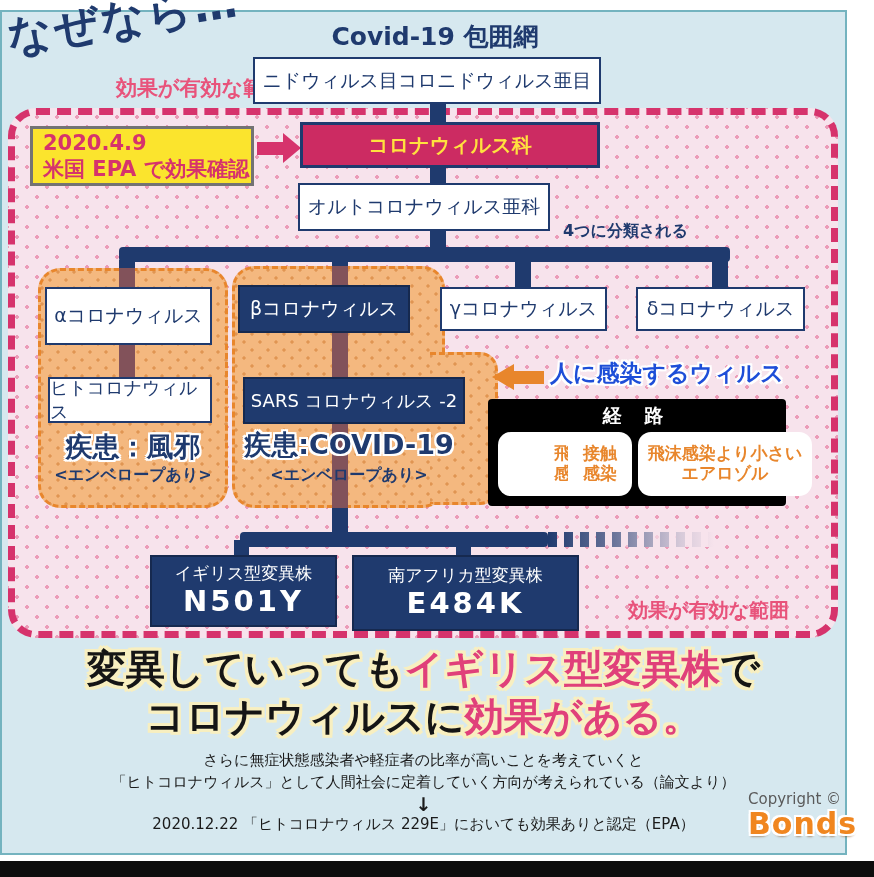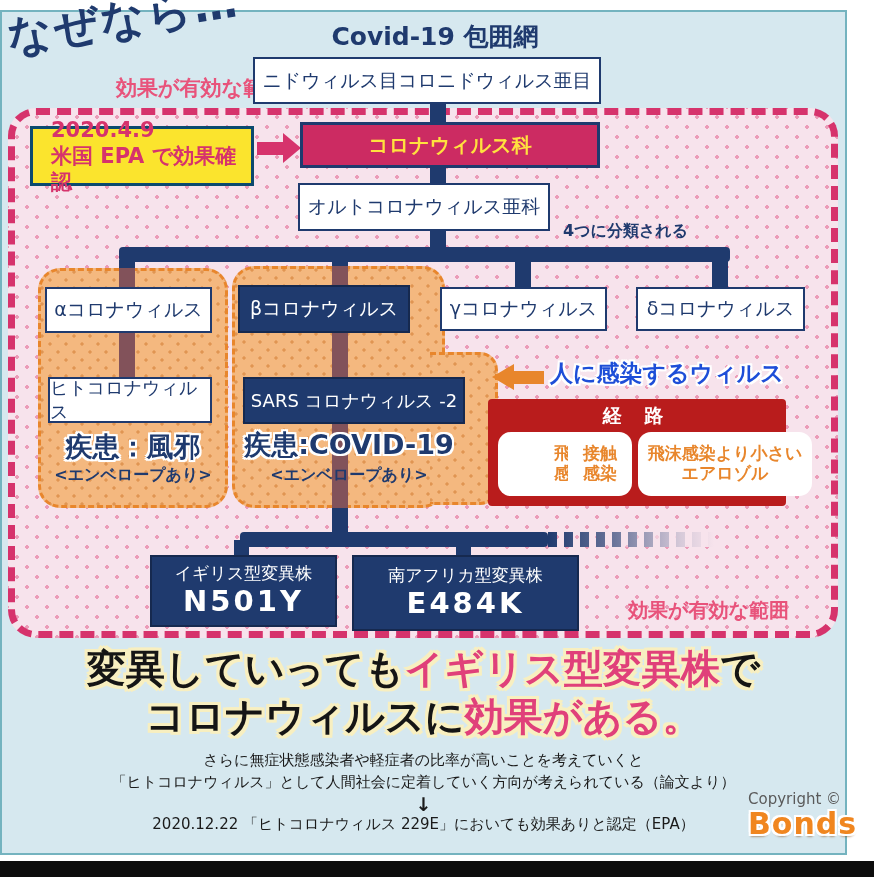--- a/index.html
+++ b/index.html
@@ -21,55 +21,55 @@
   .box-family{left:300px;top:122px;width:300px;height:46px;background:#cc2b62;border:3px solid #1f3a6e;
               color:#ffe23e;font-size:20px;font-weight:bold;display:flex;align-items:center;justify-content:center;z-index:4;}
   .box-subfamily{left:298px;top:183px;width:252px;height:48px;font-size:19px;z-index:3;}
   .split-note{left:563px;top:221px;font-size:16px;font-weight:bold;color:#1f3a6e;z-index:3;}
 
   .dashed-area{left:8px;top:108px;width:830px;height:530px;border:7px dashed #d6336c;border-radius:28px;
       background-color:#f7e3ec;
       background-image:radial-gradient(#eb9cb8 1.6px,transparent 1.8px),radial-gradient(#eb9cb8 1.6px,transparent 1.8px);
       background-size:20px 20px;background-position:2px 2px,12px 12px;z-index:1;}
 
-  .yellowbox{left:30px;top:126px;width:224px;height:60px;background:#fbe42d;border:3px solid #0c4a6e;
+  .yellowbox{left:30px;top:126px;width:224px;height:60px;background:#fbe42d;border:3px solid #737373;
       color:#d6336c;font-weight:bold;font-size:21px;line-height:1.25;display:flex;flex-direction:column;
-      justify-content:center;padding-left:18px;z-index:4;}
+      justify-content:center;padding-left:10px;z-index:4;}
   .arrow-r-bar{left:257px;top:142px;width:28px;height:13px;background:#d6336c;z-index:4;}
   .arrow-r-tri{left:283px;top:133px;width:0;height:0;border-top:15px solid transparent;border-bottom:15px solid transparent;border-left:18px solid #d6336c;z-index:4;}
 
   .conn{background:#1f3a6e;z-index:2;}
   .conn-brown{background:#82525a;z-index:3;}
 
   .orange-group{border:3px dashed #e8862c;border-radius:22px;
       background-color:#f4b87f;
       background-image:radial-gradient(#e09552 1.5px,transparent 1.7px),radial-gradient(#e09552 1.5px,transparent 1.7px);
       background-size:16px 16px;background-position:1px 1px,9px 9px;z-index:2;}
   .g-left{left:38px;top:268px;width:190px;height:240px;}
   .g-right{left:232px;top:266px;width:213px;height:242px;}
   .g-bump{left:430px;top:352px;width:68px;height:153px;border-left:none;border-radius:0 18px 18px 0;}
 
-  .box-alpha{left:45px;top:287px;width:167px;height:46px;font-size:19px;z-index:4;}
+  .box-alpha{left:45px;top:287px;width:167px;height:58px;font-size:19px;z-index:4;}
   .box-beta{left:238px;top:285px;width:172px;height:48px;font-size:19px;z-index:4;}
   .box-gamma{left:440px;top:287px;width:167px;height:44px;font-size:19px;z-index:4;}
   .box-delta{left:636px;top:287px;width:169px;height:44px;font-size:19px;z-index:4;}
   .box-human{left:48px;top:377px;width:164px;height:46px;font-size:18px;z-index:4;}
   .box-sars{left:243px;top:377px;width:222px;height:47px;font-size:18px;z-index:4;}
 
   .outline-w{text-shadow:-2px -2px 0 #fff,2px -2px 0 #fff,-2px 2px 0 #fff,2px 2px 0 #fff,-2px 0 0 #fff,2px 0 0 #fff,0 -2px 0 #fff,0 2px 0 #fff;}
   .disease-l{left:34px;top:429px;width:198px;text-align:center;font-size:27px;font-weight:bold;color:#1f3a6e;z-index:4;}
   .env-l{left:26px;top:465px;width:214px;text-align:center;font-size:16px;font-weight:bold;color:#1f3a6e;z-index:4;}
   .disease-r{left:226px;top:427px;width:246px;text-align:center;font-size:27px;font-weight:bold;color:#1f3a6e;z-index:4;}
   .env-r{left:242px;top:465px;width:214px;text-align:center;font-size:16px;font-weight:bold;color:#1f3a6e;z-index:4;}
 
   .arrow-l-tri{left:492px;top:364px;width:0;height:0;border-top:13px solid transparent;border-bottom:13px solid transparent;border-right:22px solid #e8862c;z-index:4;}
   .arrow-l-bar{left:512px;top:371px;width:32px;height:13px;background:#e8862c;z-index:4;}
   .infect-label{left:550px;top:358px;font-size:23px;font-weight:bold;color:#1d4ed8;z-index:4;}
 
-  .routes{left:488px;top:399px;width:298px;height:107px;background:#b91c1c;border-radius:4px;z-index:4;}
+  .routes{left:488px;top:399px;width:298px;height:107px;background:#000000;border-radius:4px;z-index:4;}
   .routes-header{position:absolute;left:0;top:4px;width:100%;text-align:center;color:#fff;font-size:19px;font-weight:bold;letter-spacing:8px;}
   .route-box{position:absolute;top:33px;height:64px;background:#fff;border-radius:13px;color:#e8862c;font-weight:bold;
       display:flex;align-items:center;justify-content:center;text-align:center;white-space:pre-line;line-height:1.15;}
   .r1{left:10px;width:64px;font-size:17px;padding-left:41px;}
   .r2{left:80px;width:64px;font-size:17px;}
   .r3{left:150px;width:174px;font-size:17px;}
 
   .fade-dash{left:548px;top:532px;width:166px;height:15px;
       background:repeating-linear-gradient(90deg,#1f3a6e 0 9px,rgba(0,0,0,0) 9px 16px);z-index:2;}
   .fade-dash::after{content:"";position:absolute;inset:0;

